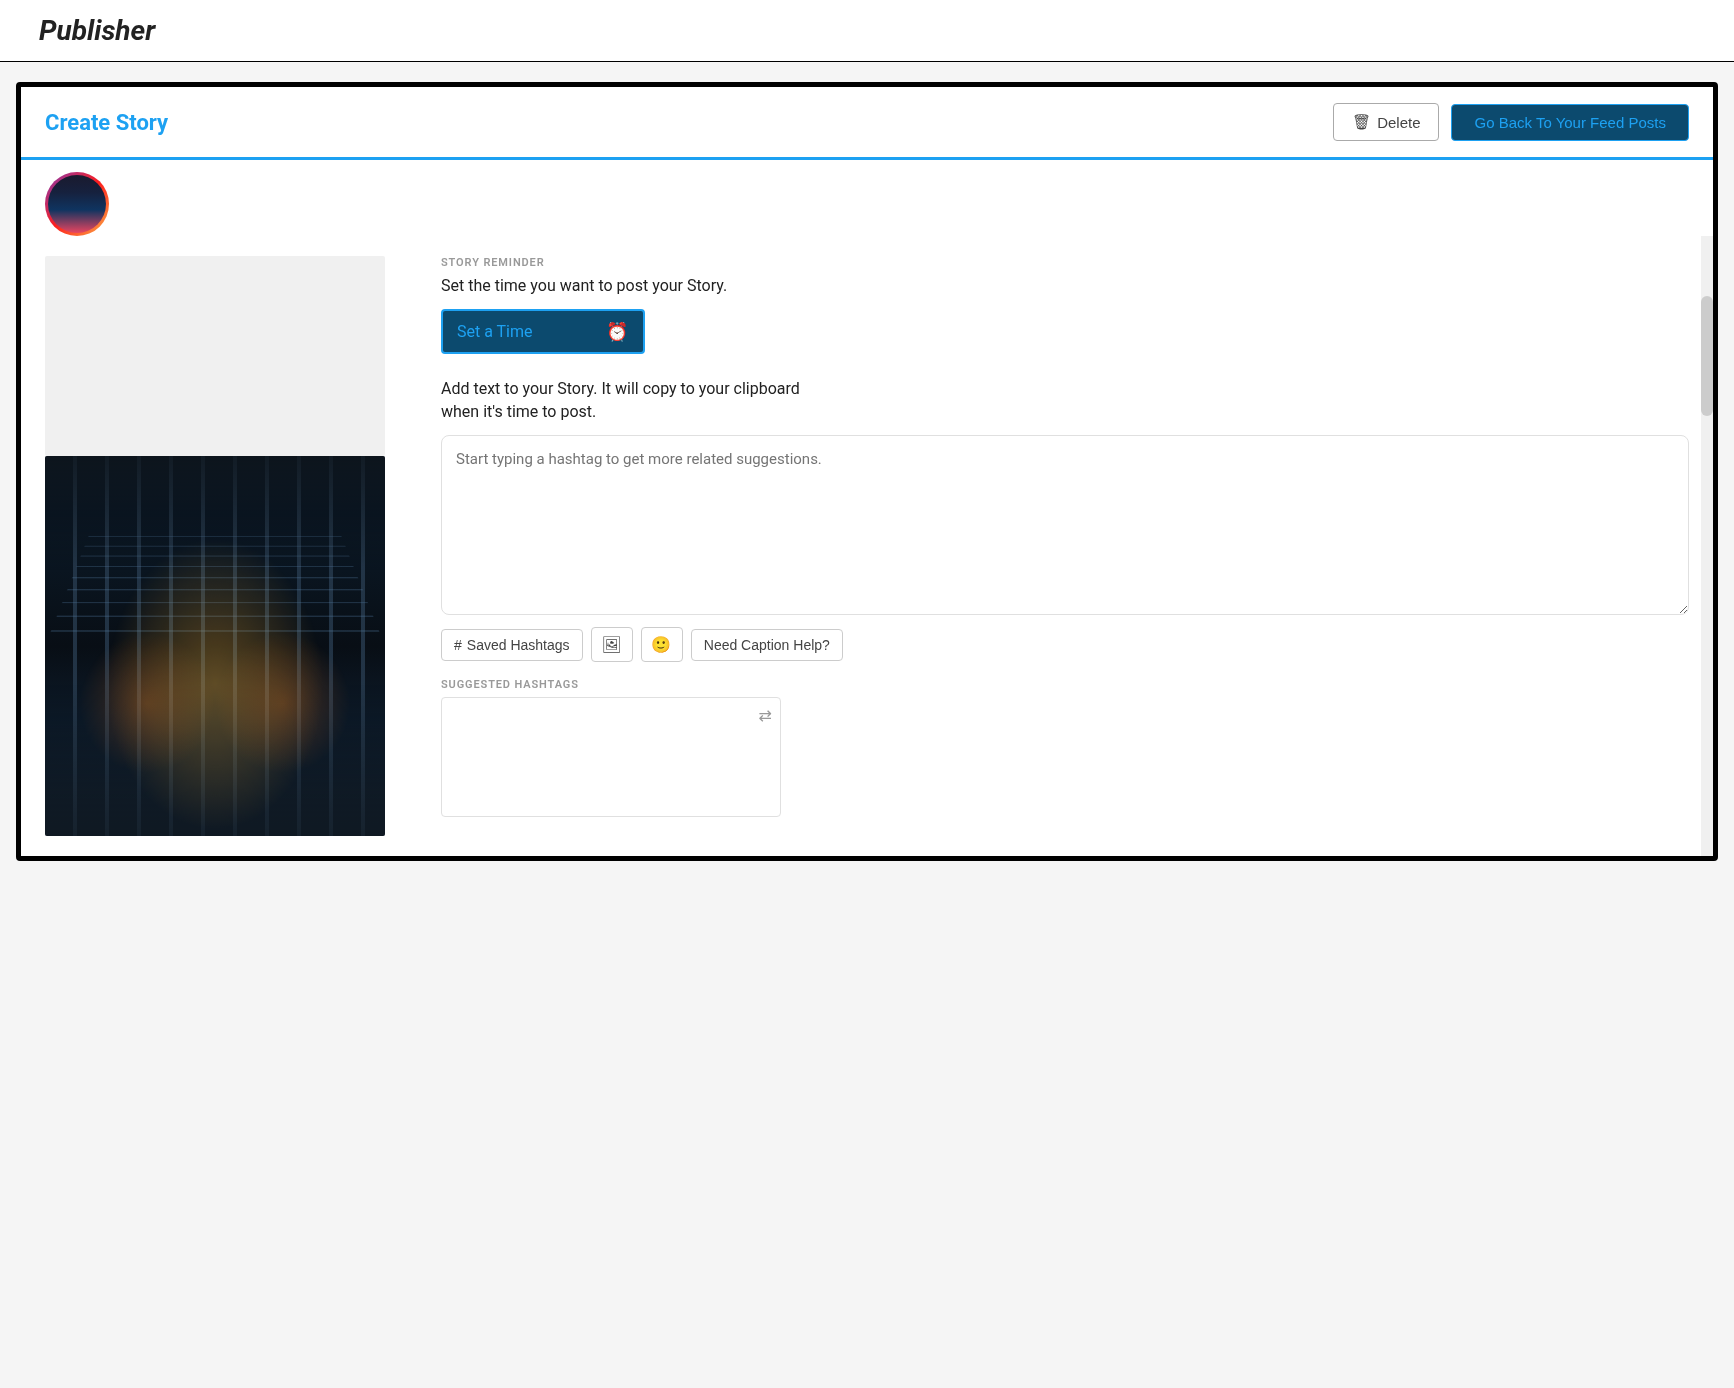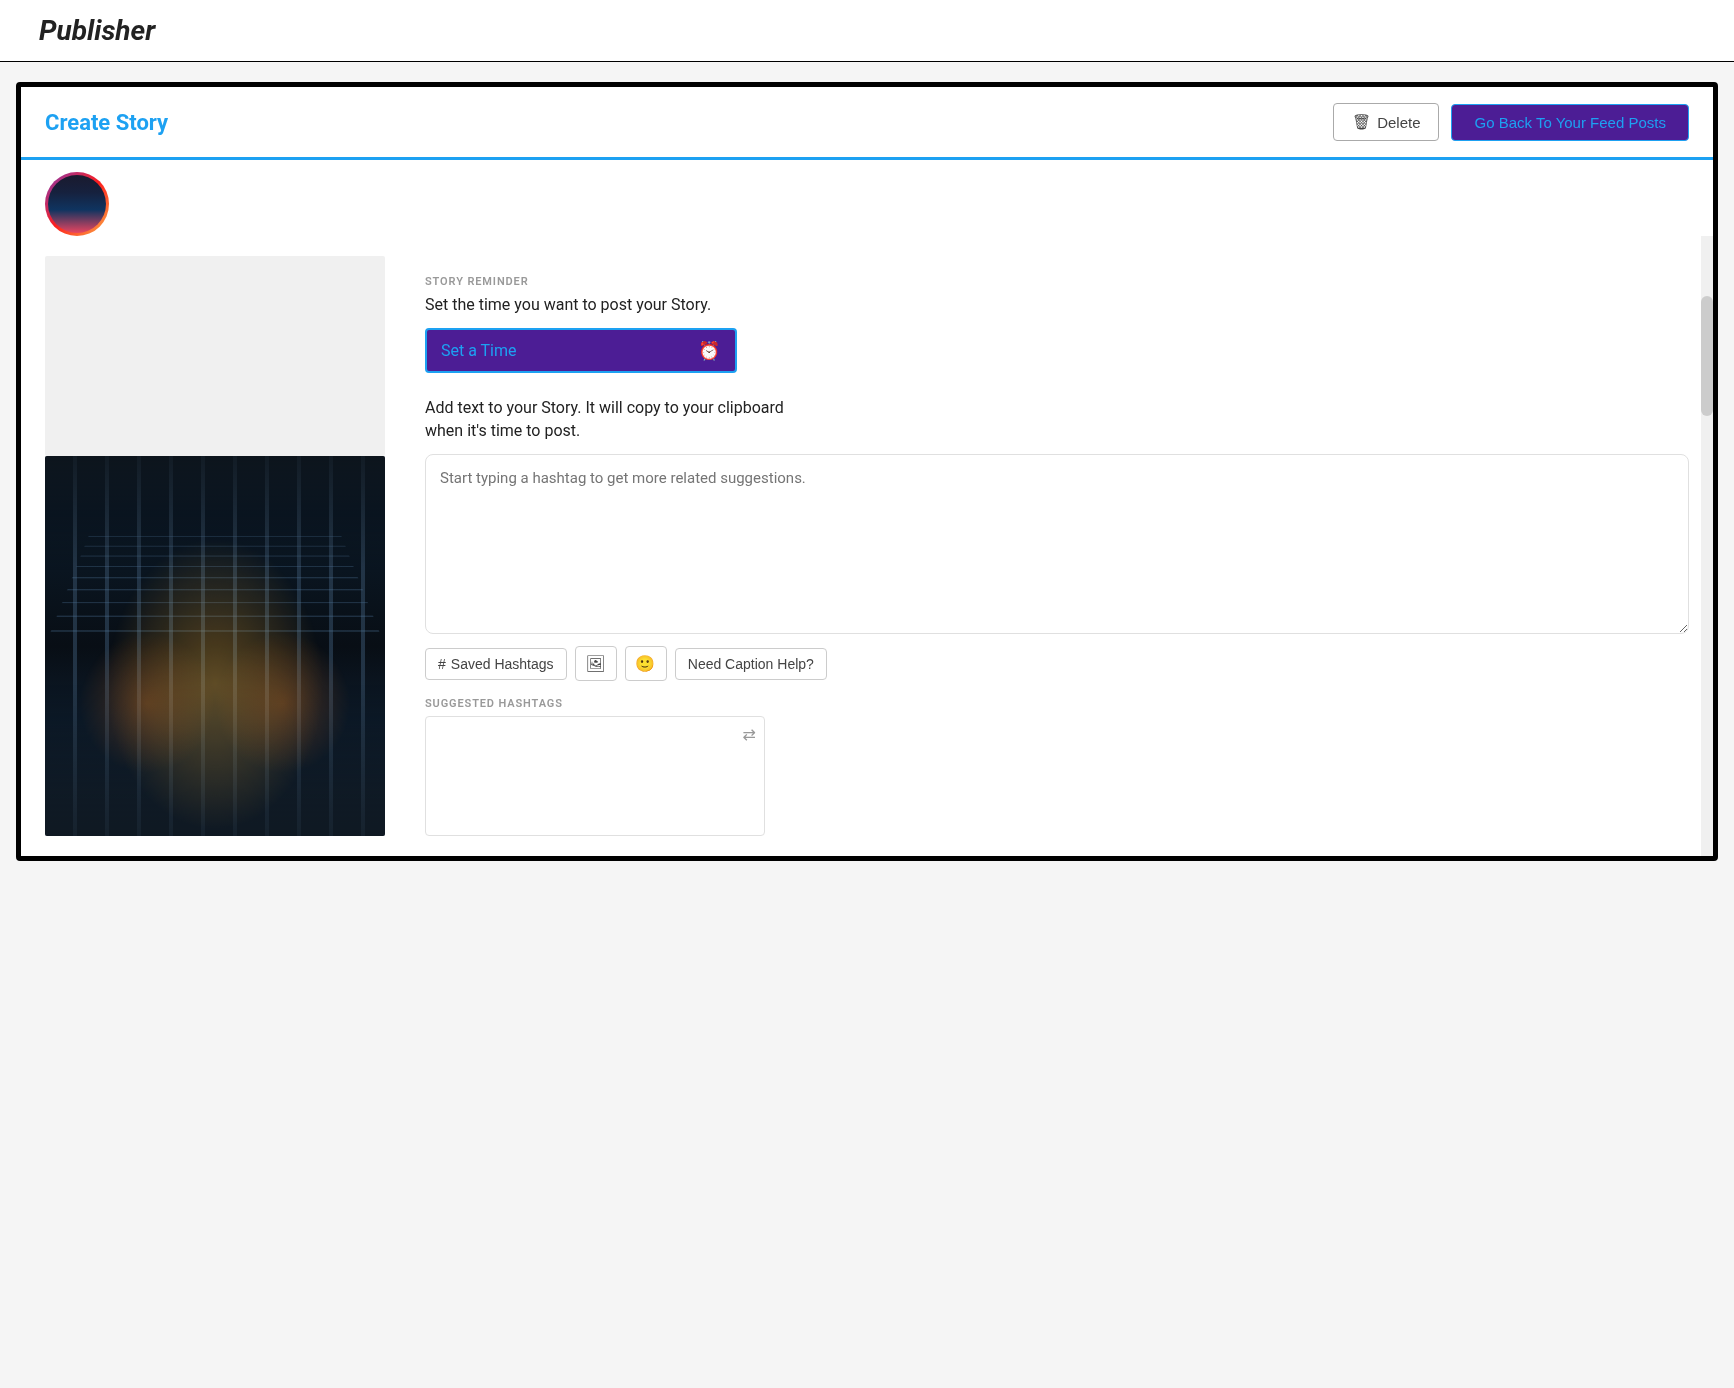--- a/index.html
+++ b/index.html
@@ -58,21 +58,21 @@
       border-radius: 4px;
       background: #fff;
       color: #444;
       font-size: 15px;
       cursor: pointer;
     }
     .btn-back {
       padding: 9px 22px;
       border: 1px solid #1da1f2;
       border-radius: 4px;
-      background: #4c1d95;
+      background: #0c4a6e;
       color: #1da1f2;
       font-size: 15px;
       cursor: pointer;
     }
 
     
     .tabs {
       display: flex;
       gap: 0;
       padding: 0 24px;
@@ -90,24 +90,23 @@
     .tab.active {
       color: #1da1f2;
       border-bottom: 2px solid #1da1f2;
       font-weight: 500;
     }
 
     
     .content-area {
       display: flex;
       padding: 20px 24px;
-      gap: 40px;
+      gap: 56px;
       background: #fff;
       position: relative;
-      align-items: flex-end;
     }
 
     
     .avatar-row {
       padding: 12px 24px 0;
       background: #fff;
     }
     .avatar {
       width: 64px;
       height: 64px;
@@ -227,23 +226,23 @@
       line-height: 1.4;
     }
 
     
     .time-input-wrapper {
       display: flex;
       align-items: center;
       border: 2px solid #1da1f2;
       border-radius: 4px;
       padding: 10px 14px;
-      width: 312px;
+      width: 204px;
       margin-bottom: 24px;
-      background: #4c1d95;
+      background: #0c4a6e;
       cursor: pointer;
     }
     .time-input-text {
       flex: 1;
       color: #1da1f2;
       font-size: 16px;
     }
     .time-icon {
       color: #1da1f2;
       font-size: 18px;

